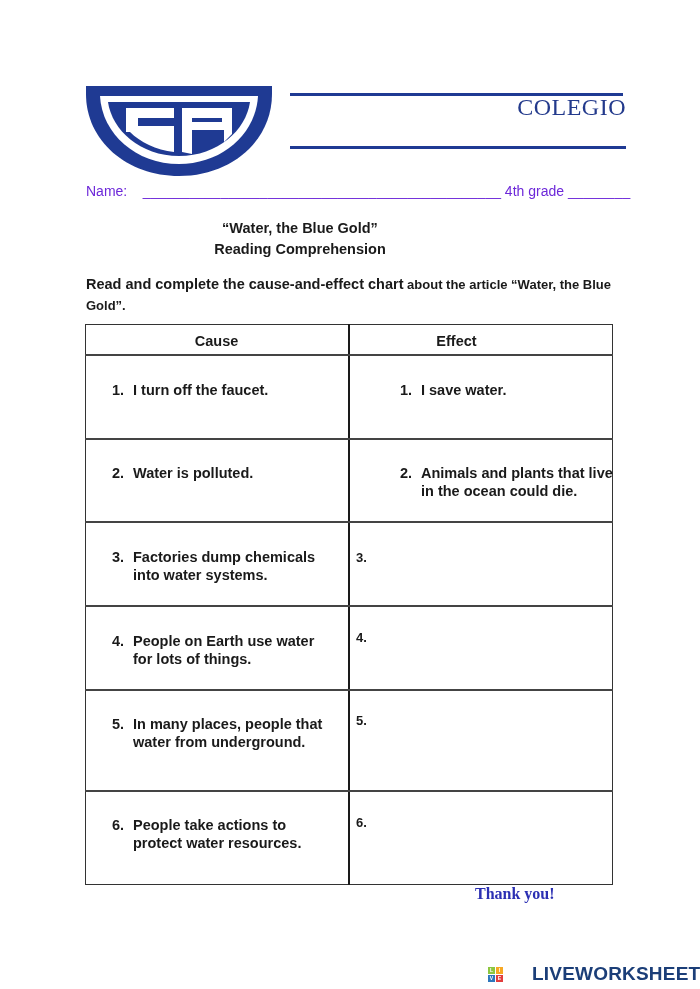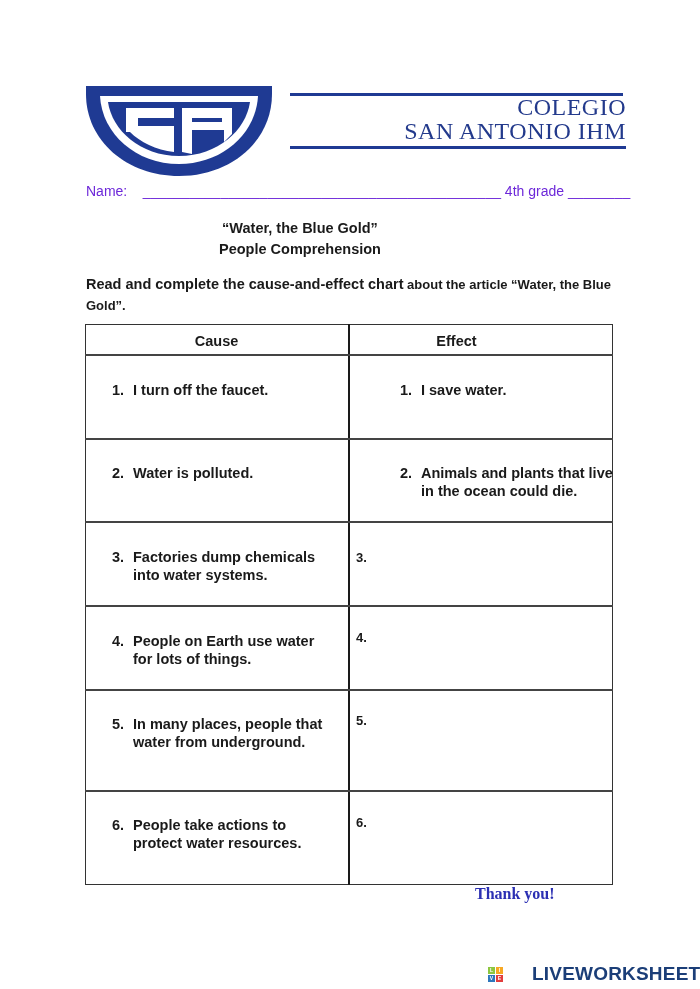--- a/index.html
+++ b/index.html
@@ -67,28 +67,27 @@
     <path d="M40,22 H88 V32 H52 V40 H88 V66 C70,64 54,56 44,46 H76 V50 H58 L50,46 H40 Z" fill="#ffffff"></path>
     <path d="M40,22 H88 V30 H50 V38 H88 V64 L80,66 V46 H40 Z" fill="#ffffff" opacity="0"></path>
 
     <path d="M96,22 H146 V48 L138,56 V44 H106 V68 L96,66 Z M106,32 V36 H136 V32 Z" fill="#ffffff"></path>
   </svg>
 </div>
 
 <div class="abs school-top-line"></div>
 <div class="abs school-name">
   <span class="l1">COLEGIO</span>
-  <span class="l2">SAN ANTONIO IHM</span>
 </div>
 <div class="abs school-bottom-line"></div>
 
 <div class="abs name-row"><span>Name:</span>    <span>______________________________________________</span> <span>4th grade</span> <span>________</span></div>
 
 <div class="abs title title1">“Water, the Blue Gold”</div>
-<div class="abs title title2">People Comprehension</div>
+<div class="abs title title2">Reading Comprehension</div>
 
 <div class="abs instr"><span>Read and complete the cause-and-effect chart</span><span class="small"> about the article “Water, the Blue Gold”.</span></div>
 
 <div class="abs tbl"></div>
 <div class="abs vdiv"></div>
 <div class="abs hline" style="top:354px"></div>
 <div class="abs hline" style="top:438px"></div>
 <div class="abs hline" style="top:521px"></div>
 <div class="abs hline" style="top:605px"></div>
 <div class="abs hline" style="top:689px"></div>

